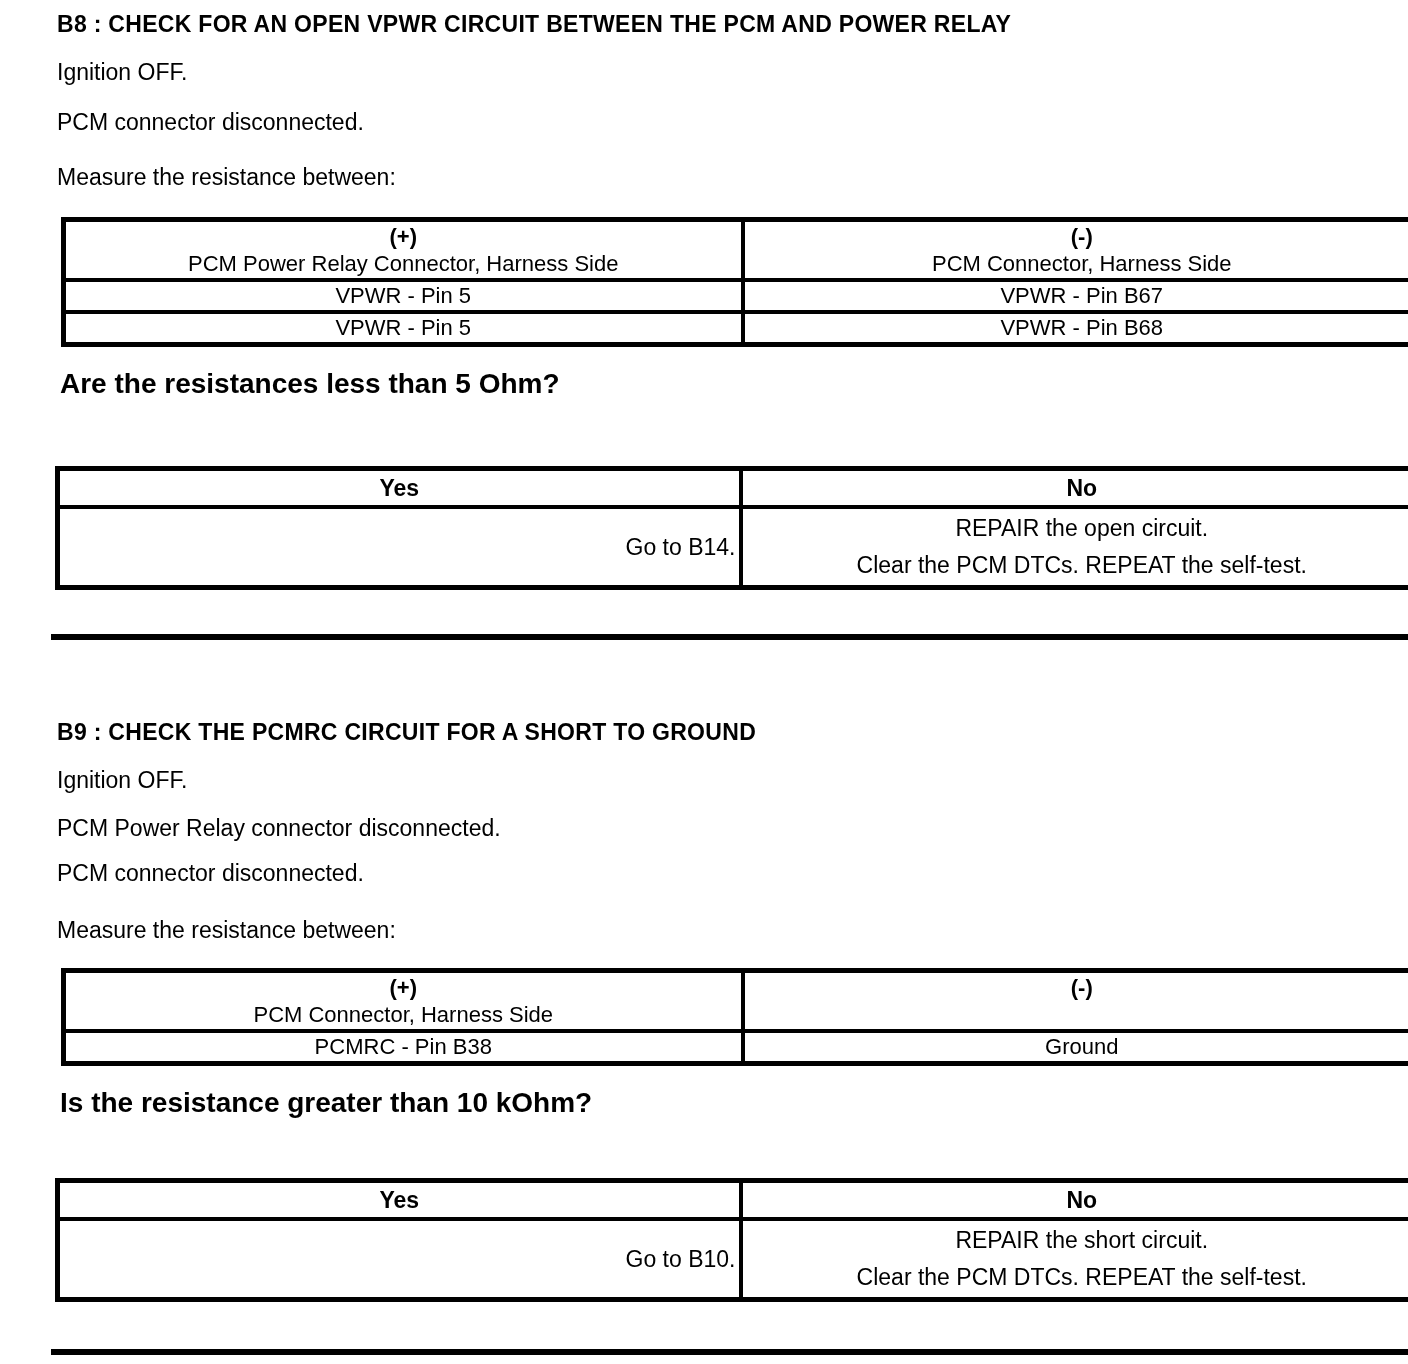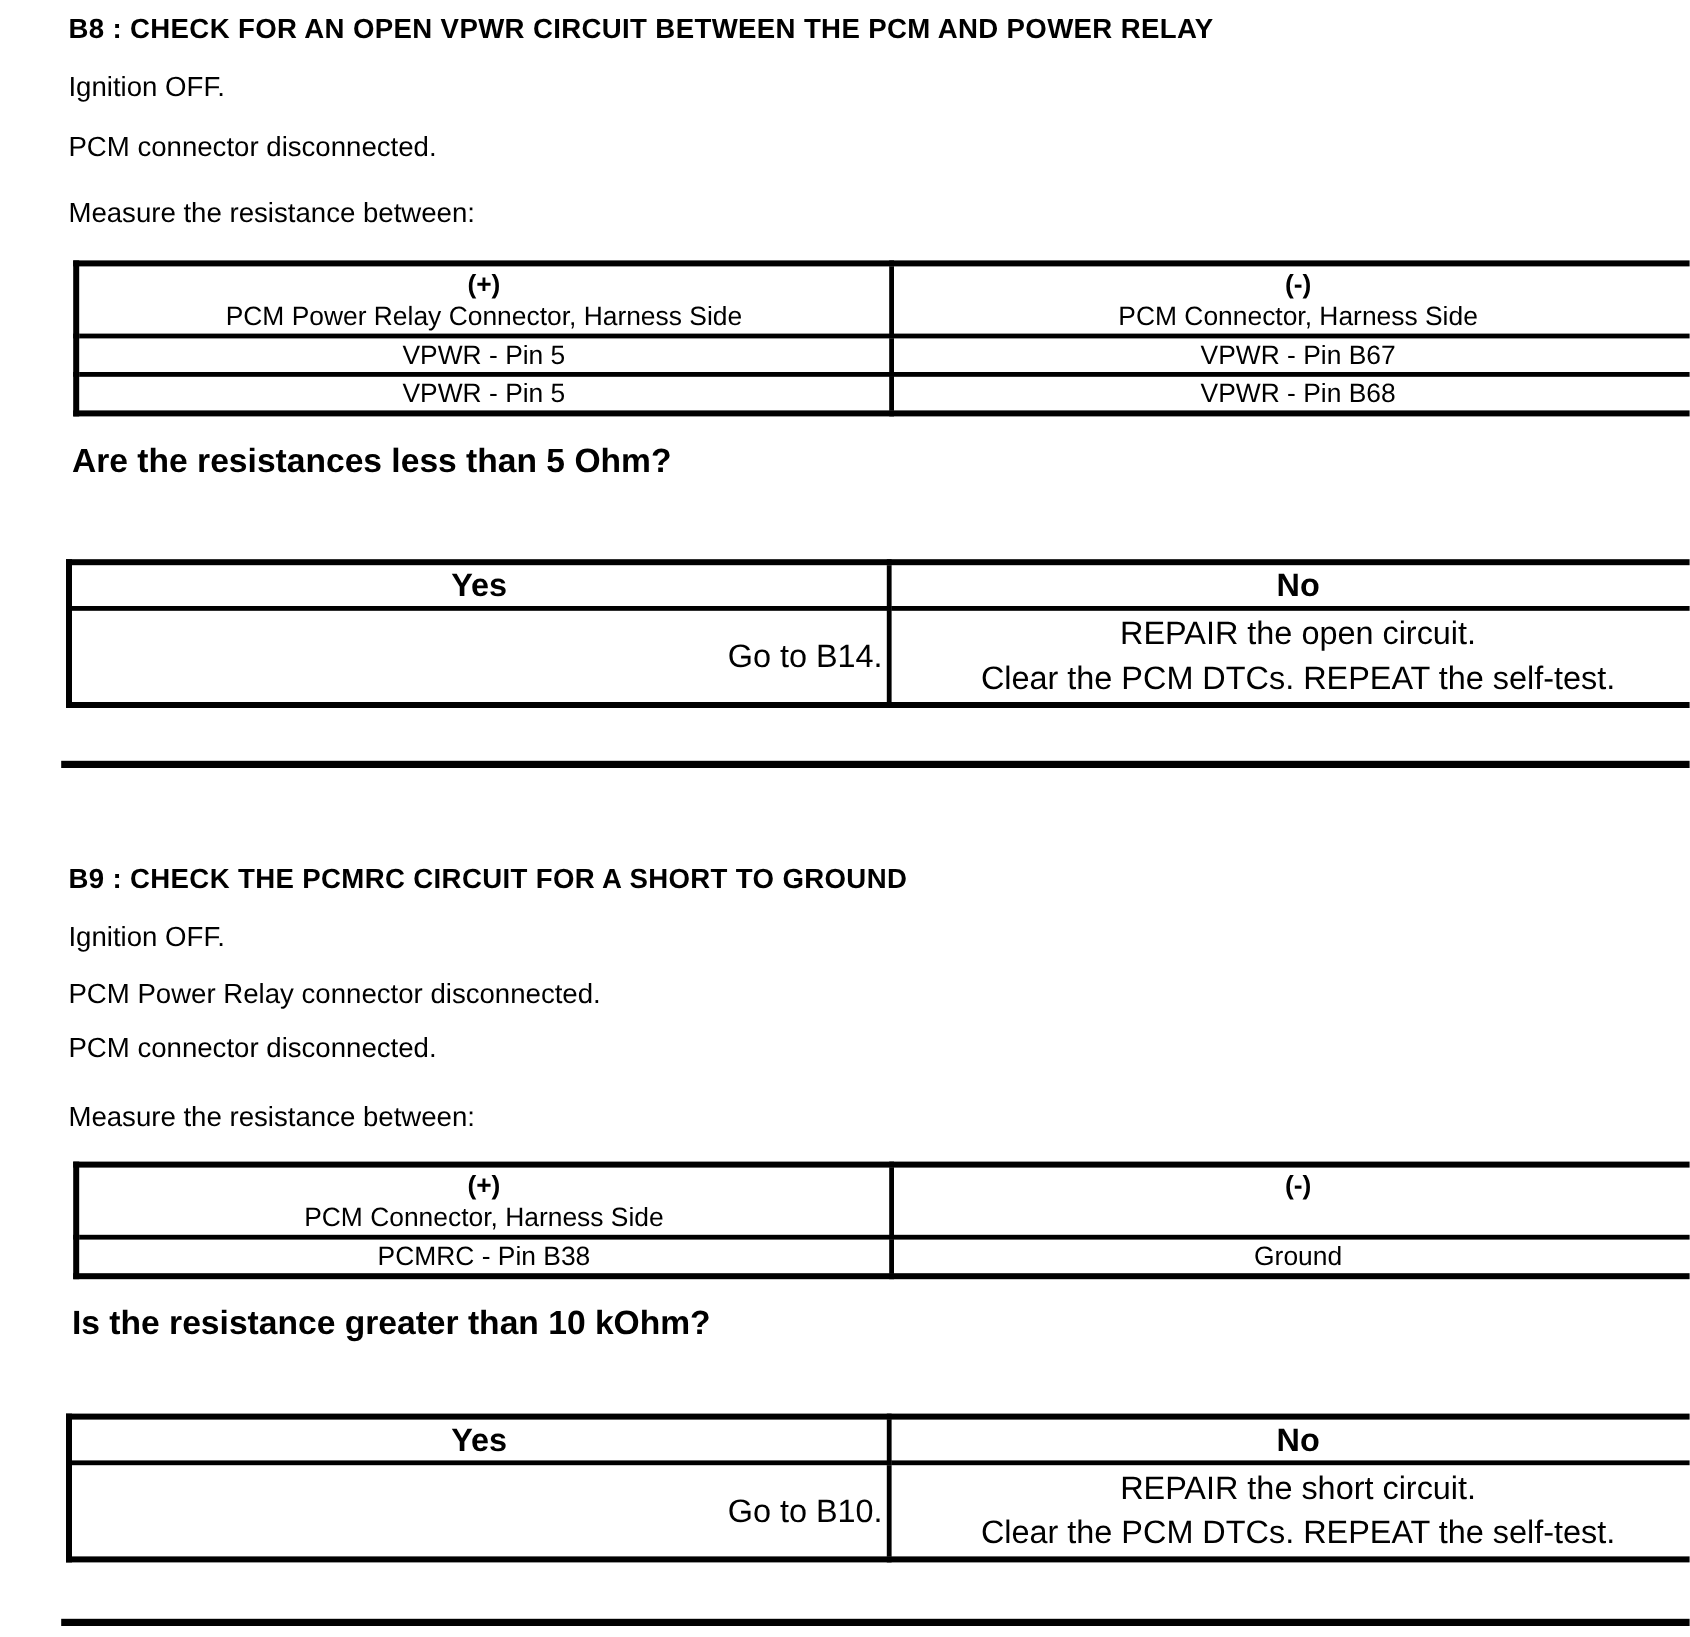--- a/index.html
+++ b/index.html
@@ -51,21 +51,21 @@
   .pol-line { font-weight: bold; }
   .conn-line { font-weight: normal; min-height: 27px; }
   .decision-table {
     margin-left: 12px;
     width: 1371px;
     border: 5px solid #000;
   }
   .decision-table th, .decision-table td {
     border: 4px solid #000;
     width: 50%;
-    font-size: 27px;
+    font-size: 23px;
     padding: 0 3px;
   }
   .decision-table th {
     font-weight: bold;
     text-align: center;
     height: 34px;
     line-height: 32px;
   }
   .decision-table td { height: 76px; vertical-align: middle; }
   .yes-cell { text-align: right; }

